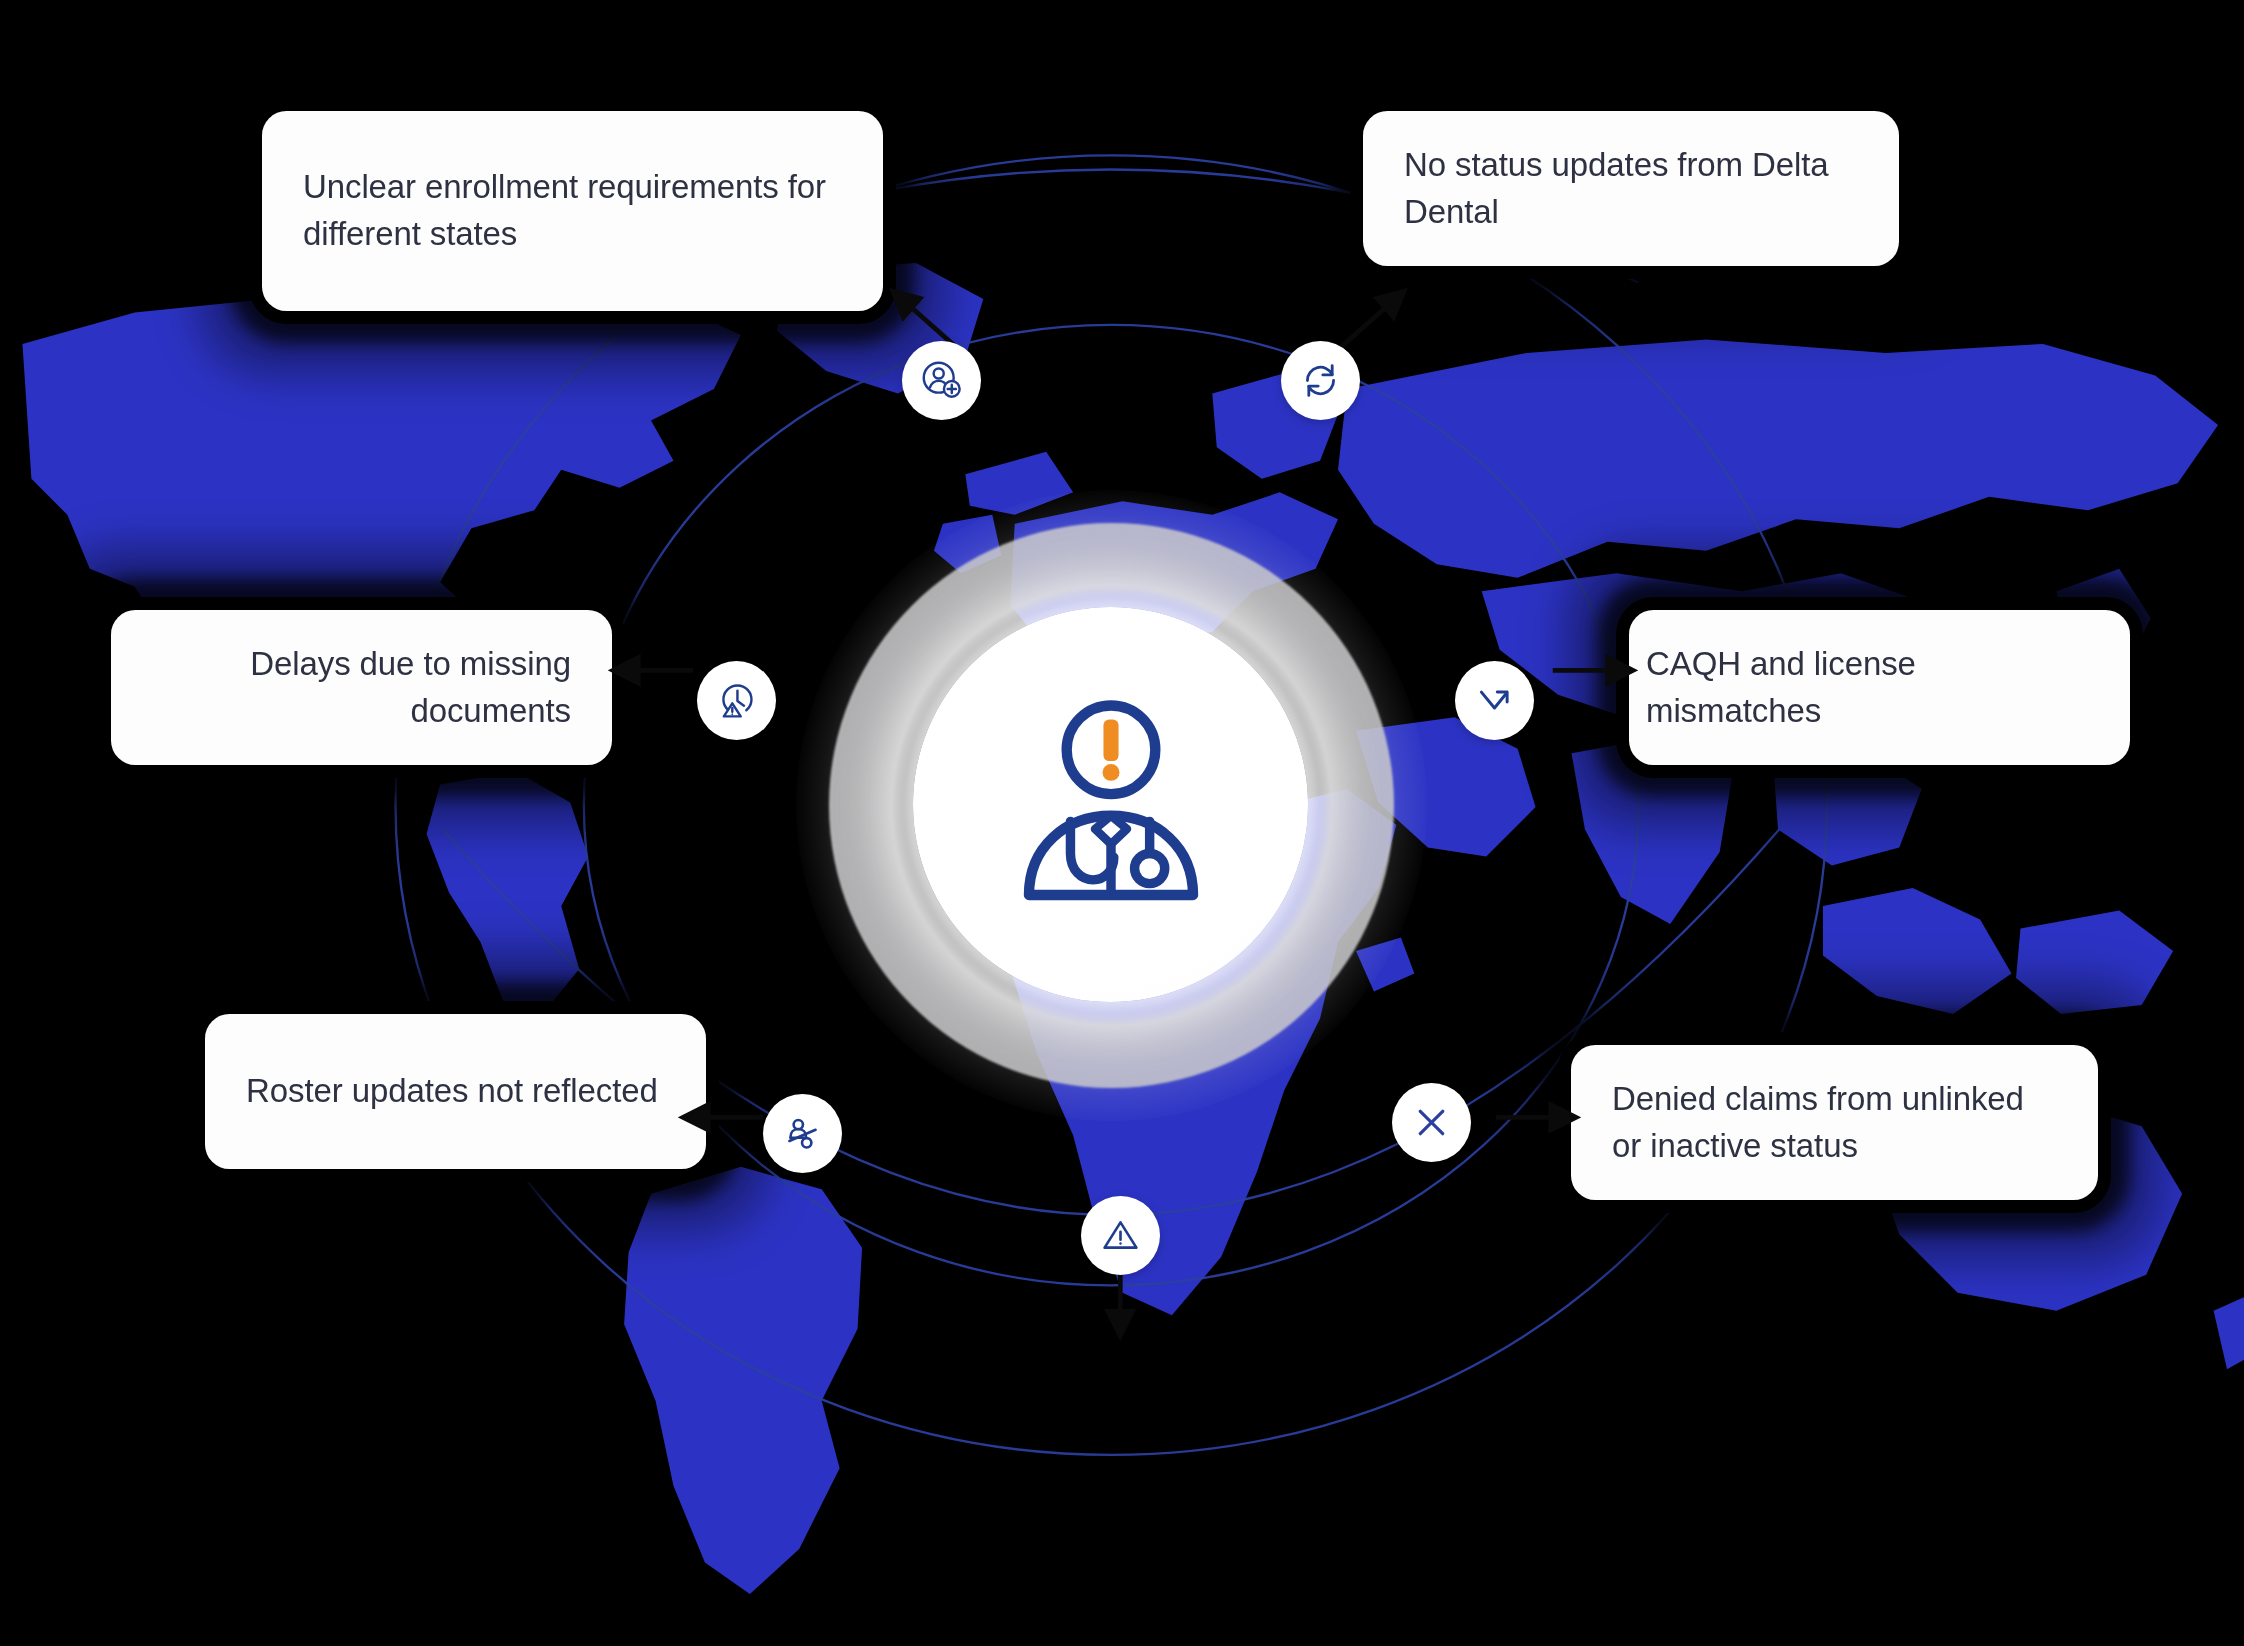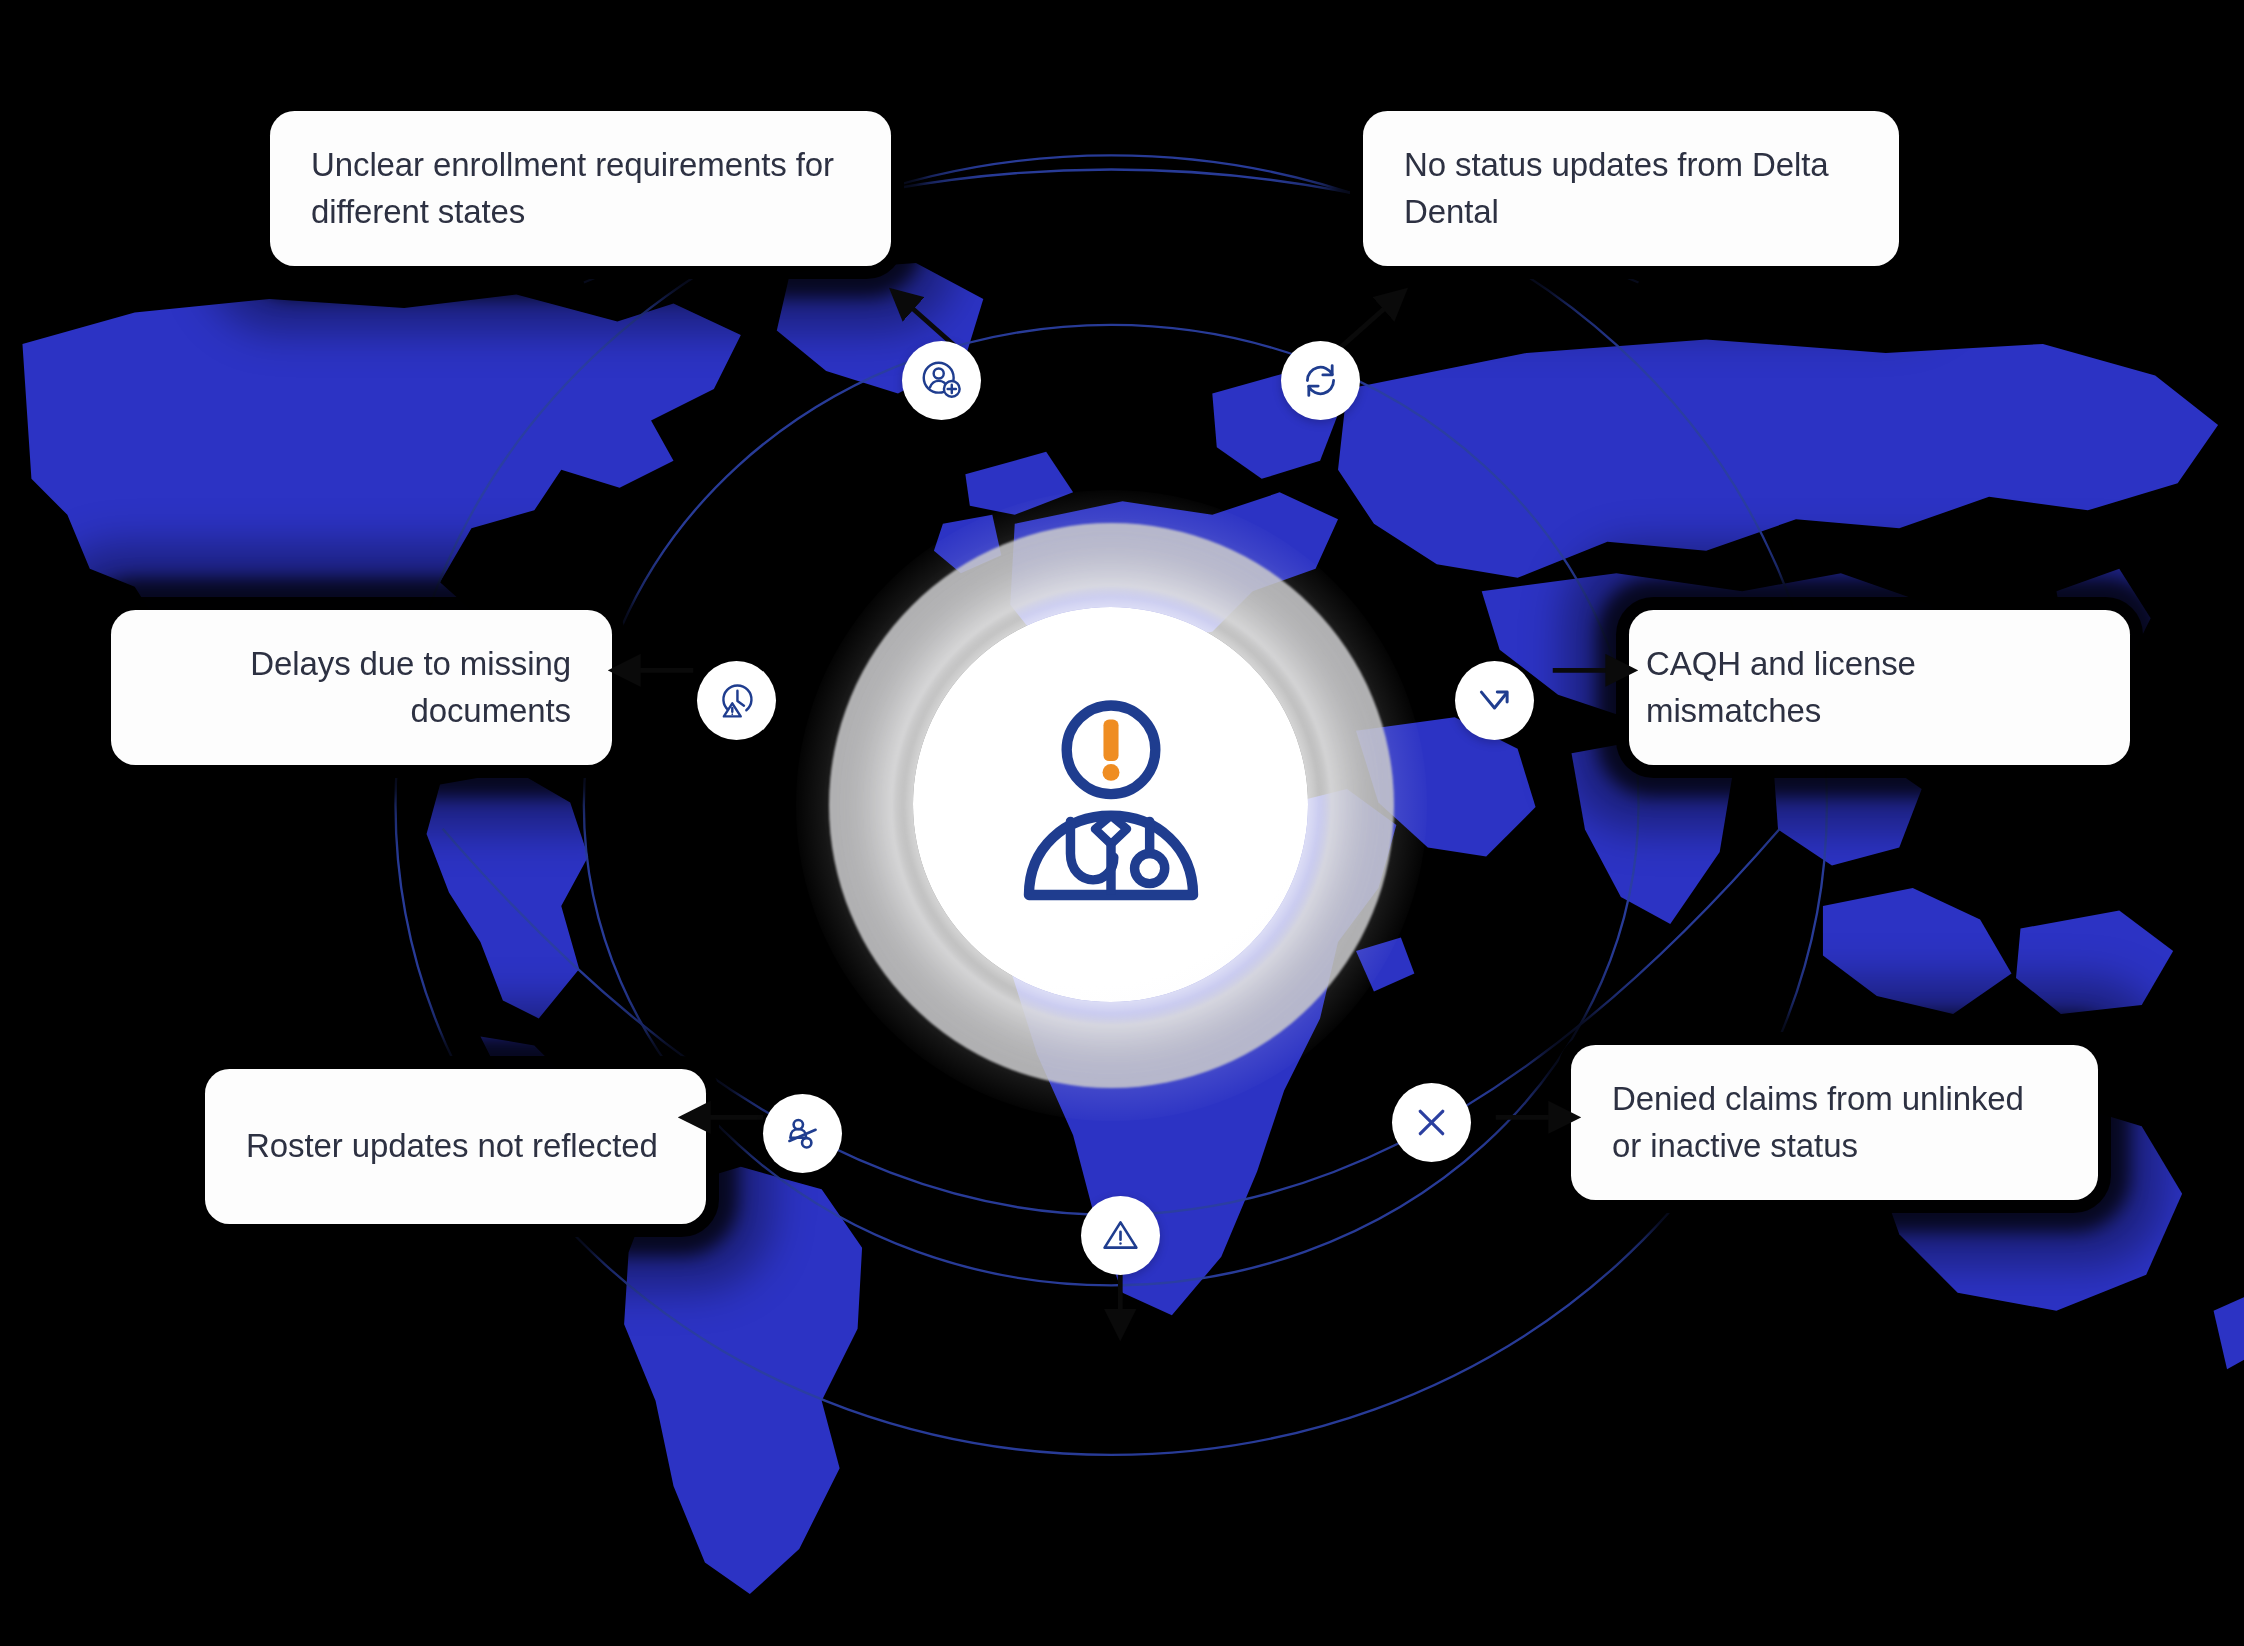--- a/index.html
+++ b/index.html
@@ -308,37 +308,37 @@
   <div class="bubble" style="left:1081px;top:1196px;">
     <span>
       <svg width="43" height="43" viewBox="0 0 46 46" fill="none" stroke="#1f3d8f" stroke-width="2.8" stroke-linecap="round" stroke-linejoin="round">
         <path d="M23 9 L40 36 H6 Z"></path>
         <line x1="23" y1="19" x2="23" y2="27.5"></line>
         <circle cx="23" cy="31.5" r="1.3" fill="#1f3d8f" stroke="none"></circle>
       </svg>
     </span>
   </div>
 
-  <div class="card" style="left:270px;top:111px;width:621px;height:155px;align-items:center;">
+  <div class="card" style="left:262px;top:111px;width:621px;height:200px;align-items:center;">
     <span class="txt">Unclear enrollment requirements for different states</span>
   </div>
 
   <div class="card" style="left:1363px;top:111px;width:536px;height:155px;">
     <span class="txt">No status updates from Delta Dental</span>
   </div>
 
   <div class="card" style="left:111px;top:610px;width:501px;height:155px;text-align:right;">
     <span class="txt">Delays due to missing documents</span>
   </div>
 
   <div class="card" style="left:1629px;top:610px;width:501px;height:155px;padding-left:17px;">
     <span class="txt">CAQH and license mismatches</span>
   </div>
 
-  <div class="card" style="left:205px;top:1069px;width:501px;height:155px;">
+  <div class="card" style="left:205px;top:1014px;width:501px;height:155px;">
     <span class="txt">Roster updates not reflected</span>
   </div>
 
   <div class="card" style="left:1571px;top:1045px;width:527px;height:155px;">
     <span class="txt">Denied claims from unlinked or inactive status</span>
   </div>
 
 
 </div>
 

